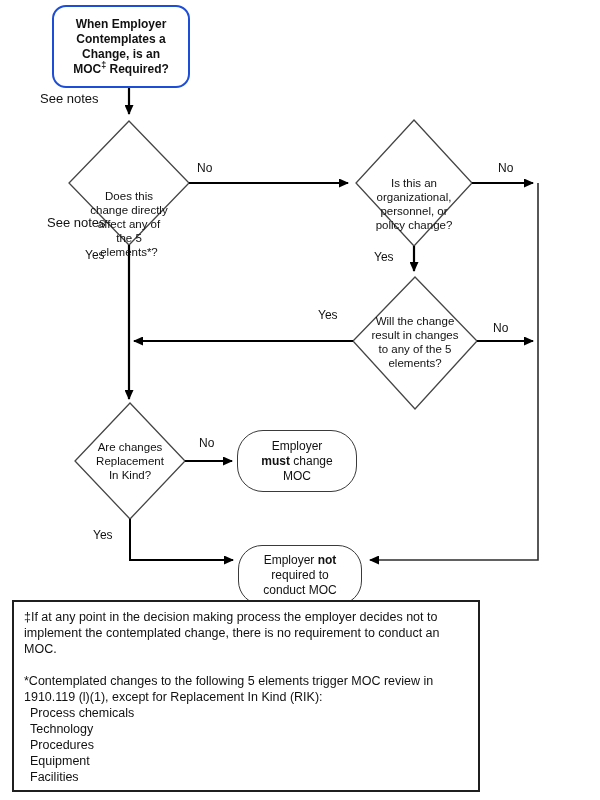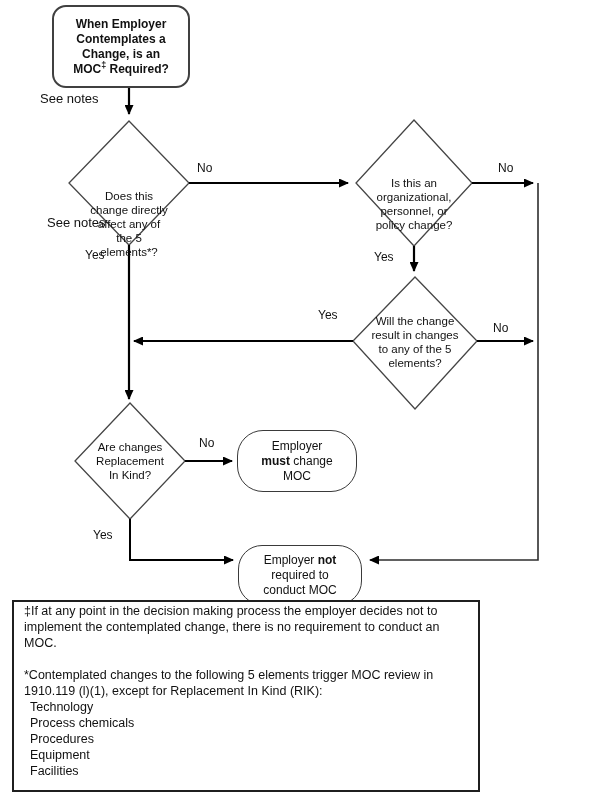--- a/index.html
+++ b/index.html
@@ -8,21 +8,21 @@
     position: relative;
     width: 600px; height: 800px;
     background: #ffffff;
     color: #111111;
     overflow: hidden;
   }
   svg.layer { position: absolute; left: 0; top: 0; }
 
   .node {
     position: absolute;
-    border: 2px solid #404040;
+    border: 2px solid #1d4ed8;
     background: #ffffff;
     display: flex; align-items: center; justify-content: center;
     text-align: center;
   }
   .start-box {
     left: 52px; top: 5px; width: 138px; height: 83px;
     border-radius: 14px;
     font-weight: bold; font-size: 12px; line-height: 15px;
   }
   .pill {
@@ -51,21 +51,21 @@
     position: absolute;
     font-size: 13px; color: #111111;
   }
   sup.dagger { font-size: 9px; vertical-align: super; line-height: 0; }
 
   .notes-box {
     position: absolute;
     left: 12px; top: 600px; width: 468px; height: 192px;
     border: 2px solid #1f1f1f;
     background: #ffffff;
-    padding: 1px 10px;
+    padding: 7px 10px;
     font-size: 12.5px; line-height: 16px;
     color: #111111;
   }
   .notes-gap { height: 16px; }
   .notes-item { padding-left: 6px; }
 </style>
 </head>
 <body>
 
 <div id="canvas">
@@ -143,20 +143,20 @@
   <div class="edge-label" style="left:374px; top:250px;">Yes</div>
   <div class="edge-label" style="left:493px; top:321px;">No</div>
   <div class="edge-label" style="left:318px; top:308px;">Yes</div>
   <div class="edge-label" style="left:199px; top:436px;">No</div>
   <div class="edge-label" style="left:93px; top:528px;">Yes</div>
 
   <div class="notes-box">
     <div>‡If at any point in the decision making process the employer decides not to implement the contemplated change, there is no requirement to conduct an MOC.</div>
     <div class="notes-gap"></div>
     <div>*Contemplated changes to the following 5 elements trigger MOC review in 1910.119 (l)(1), except for Replacement In Kind (RIK):</div>
+    <div class="notes-item">Process chemicals</div>
     <div class="notes-item">Technology</div>
-    <div class="notes-item">Process chemicals</div>
     <div class="notes-item">Procedures</div>
     <div class="notes-item">Equipment</div>
     <div class="notes-item">Facilities</div>
   </div>
 
 </div>
 
 </body></html>

